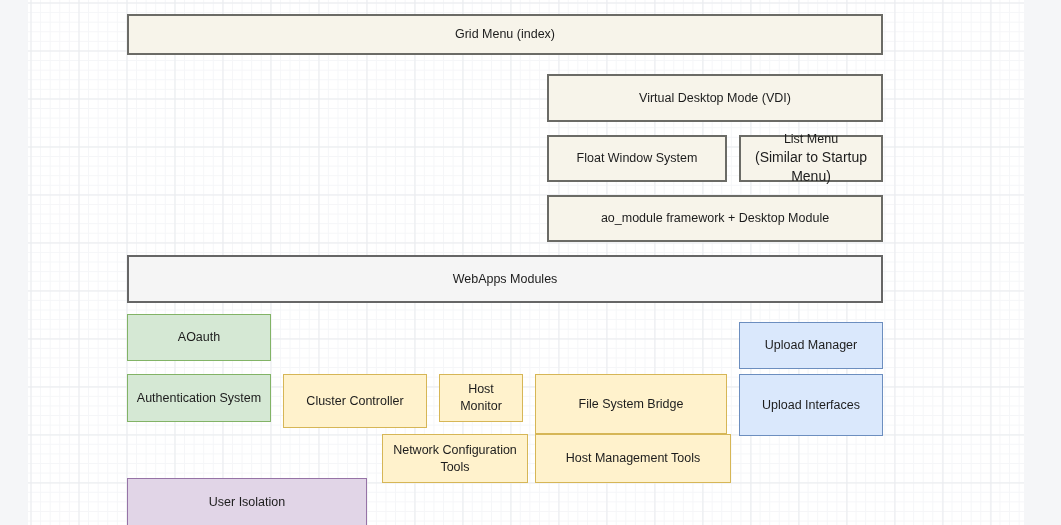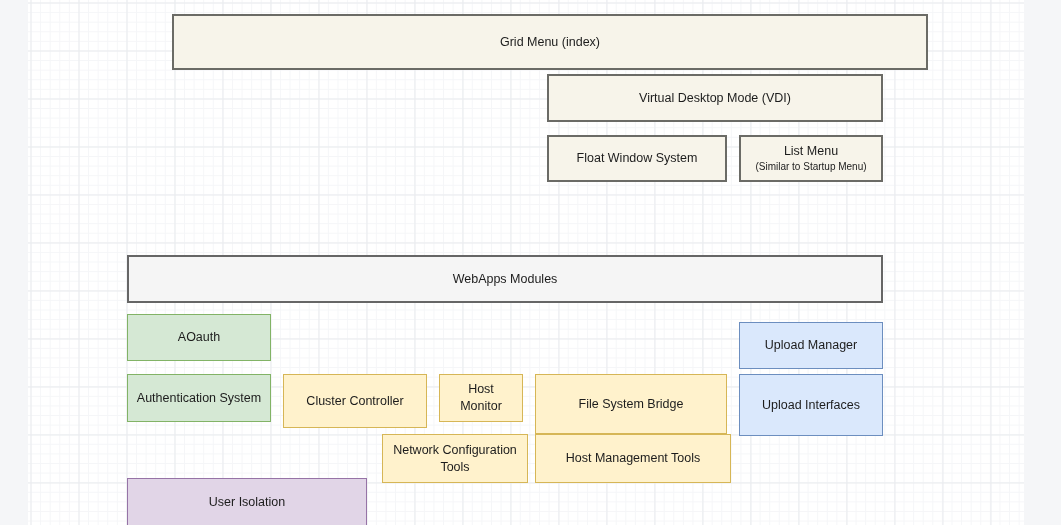--- a/index.html
+++ b/index.html
@@ -40,24 +40,24 @@
     color: #1c1c1c;
     padding: 2px 6px;
     cursor: default;
   }
   .neutral { background: #f7f4ea; border: 2px solid #6b6b66; }
   .graybox { background: #f5f5f5; border: 2px solid #666666; }
   .green   { background: #d5e8d4; border: 1.5px solid #82b366; }
   .yellow  { background: #fff2cc; border: 1.5px solid #d6b656; }
   .blue    { background: #dae8fc; border: 1.5px solid #6c8ebf; }
   .purple  { background: #e1d5e7; border: 1.5px solid #9673a6; }
-  .sub-small { font-size: 10px; }
+  .sub-small { font-size: 14px; }
 
   
-  .b-grid-menu        { left: 99px;  top: 14px;  width: 756px; height: 56px; margin-left: 45px; }
+  .b-grid-menu        { left: 99px;  top: 14px;  width: 756px; height: 41px; }
   .b-direct-webapps   { left: 99px;  top: 73px;  width: 408px; height: 169px; }
   .b-vdi              { left: 519px; top: 74px;  width: 336px; height: 48px; }
   .b-float-window     { left: 519px; top: 135px; width: 180px; height: 47px; }
   .b-list-menu        { left: 711px; top: 135px; width: 144px; height: 47px; }
   .b-ao-module        { left: 519px; top: 195px; width: 336px; height: 47px; }
   .b-webapps-modules  { left: 99px;  top: 255px; width: 756px; height: 48px; }
   .b-aoauth           { left: 99px;  top: 314px; width: 144px; height: 47px; }
   .b-system-aob       { left: 255px; top: 314px; width: 444px; height: 47px; }
   .b-upload-manager   { left: 711px; top: 314px; width: 144px; height: 47px; margin-top: 8px; }
   .b-auth-system      { left: 99px;  top: 374px; width: 144px; height: 48px; }
@@ -86,20 +86,23 @@
 
     <div class="box neutral b-float-window">
       <span>Float Window System</span>
     </div>
 
     <div class="box neutral b-list-menu">
       <span>List Menu</span>
       <span class="sub-small">(Similar to Startup Menu)</span>
     </div>
 
+    <div class="box neutral b-ao-module">
+      <span>ao_module framework + Desktop Module</span>
+    </div>
 
     <div class="box graybox b-webapps-modules">
       <span>WebApps Modules</span>
     </div>
 
     <div class="box green b-aoauth">
       <span>AOauth</span>
     </div>
 
 

